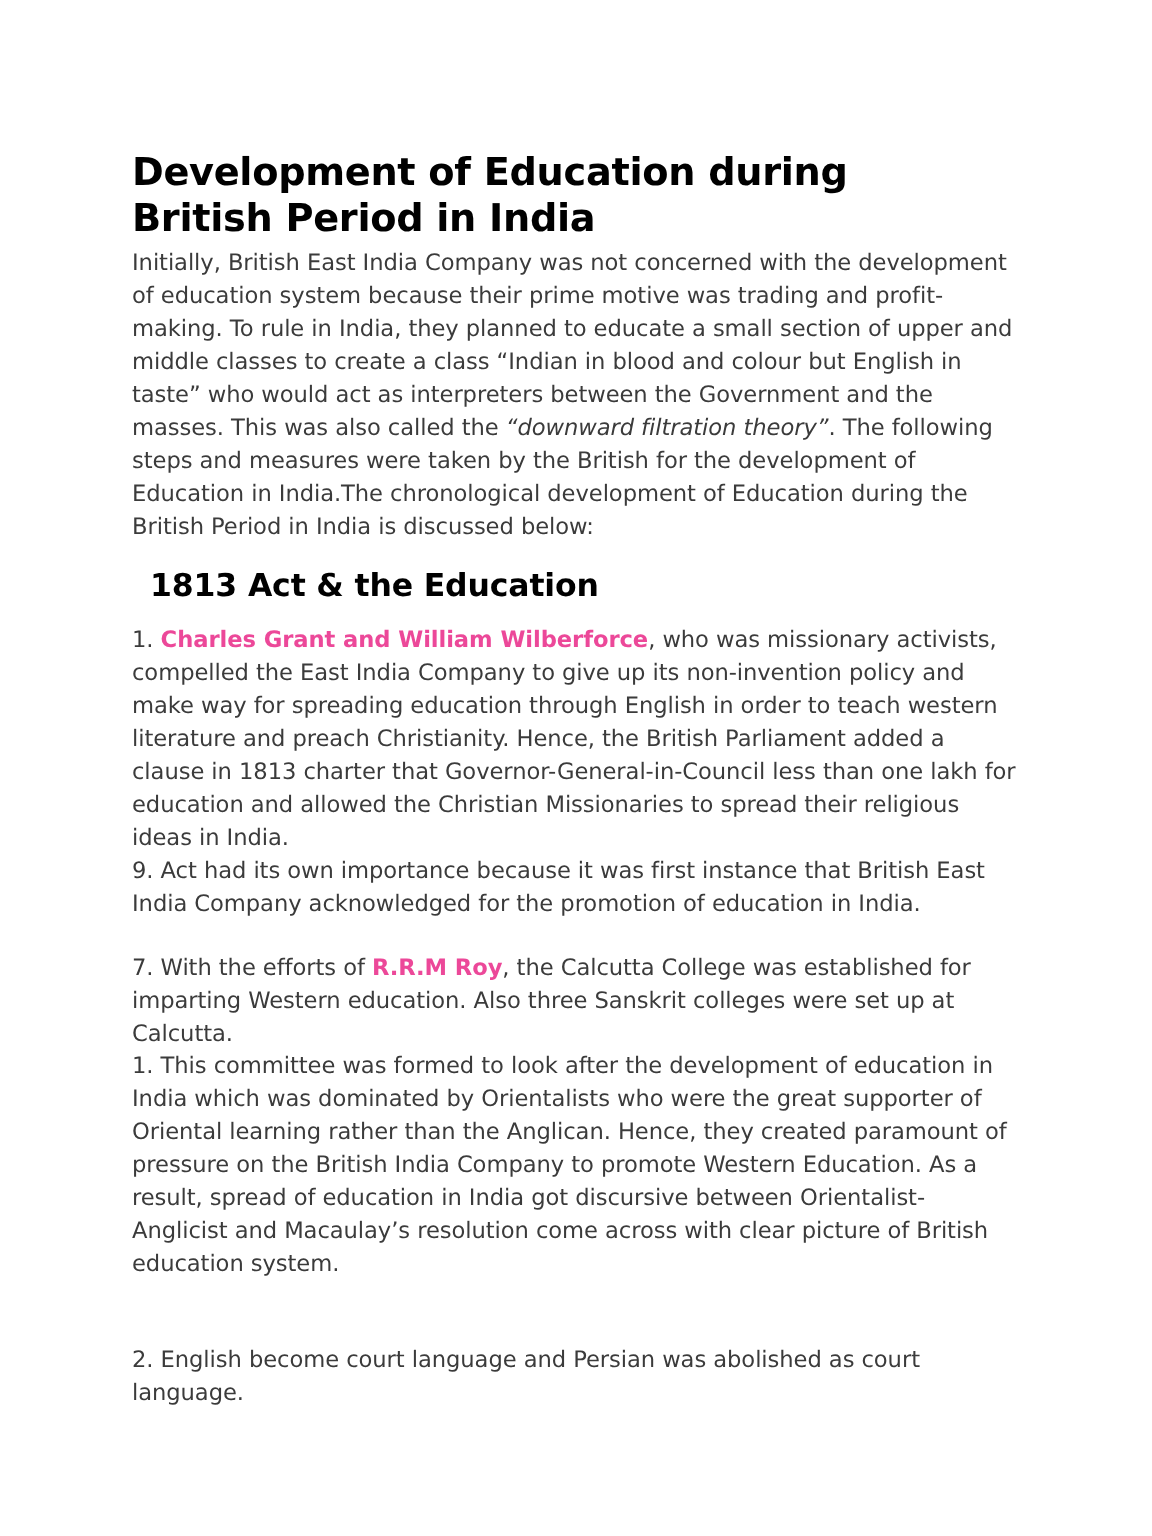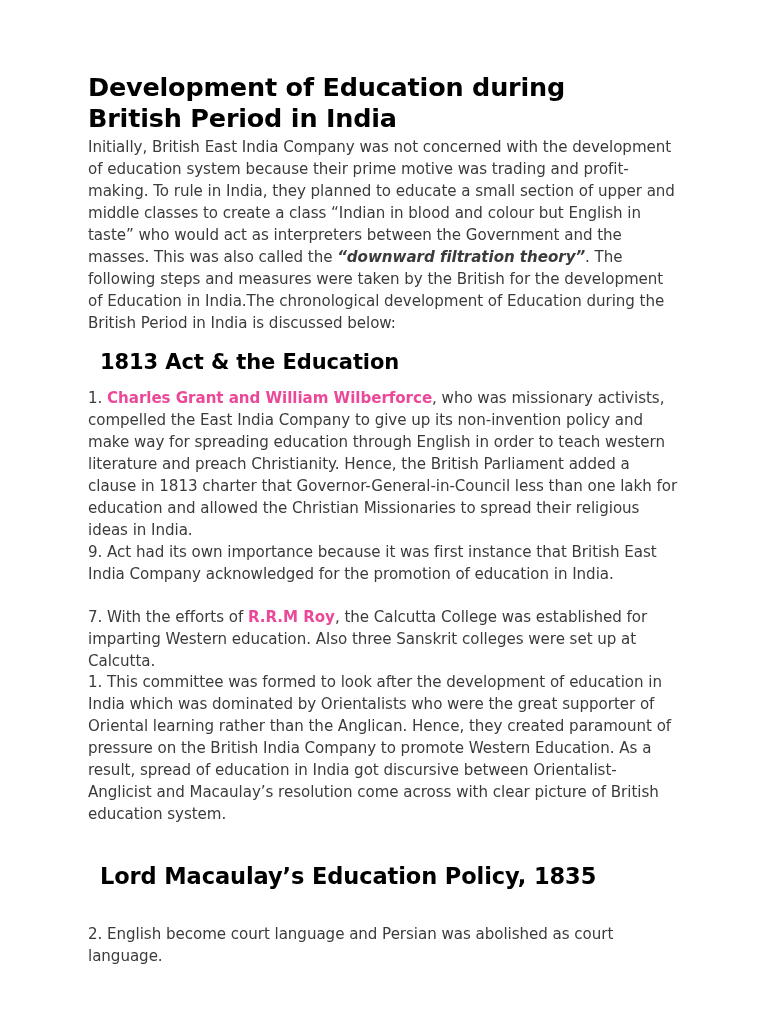--- a/index.html
+++ b/index.html
@@ -11,21 +11,21 @@
     width: 768px;
     height: 1024px;
     font-family: "DejaVu Sans", "Liberation Sans", sans-serif;
     overflow: hidden;
   }
   .page {
     width: 768px;
     height: 916px;
     background: #ffffff;
     box-sizing: border-box;
-    padding: 72px 90px 0 88px;
+    padding: 100px 90px 0 88px;
     position: relative;
   }
   .doc-title {
     font-size: 25.5px;
     font-weight: bold;
     color: #000000;
     line-height: 1.22;
     margin: 0 0 3px 0;
     letter-spacing: -0.2px;
     max-width: 570px;
@@ -54,21 +54,20 @@
   }
   .spacer {
     height: 21px;
   }
   b.strong {
     font-weight: bold;
     color: #ec4899;
   }
   i.em {
     font-style: italic;
-    font-weight: bold;
   }
 </style>
 </head>
 <body>
 
 <div class="page">
 
   <h1 class="doc-title">Development of Education during British Period in India</h1>
 
   <p class="body-text"><span>Initially, British East India Company was not concerned with the development of education system because their prime motive was trading and profit-making. To rule in India, they planned to educate a small section of upper and middle classes to create a class “Indian in blood and colour but English in taste” who would act as interpreters between the Government and the masses. This was also called the </span><i class="em">“downward filtration theory”</i><span>. The following steps and measures were taken by the British for the development of Education in India.The chronological development of Education during the British Period in India is discussed below:</span></p>
@@ -81,20 +80,19 @@
 
   <div class="spacer"></div>
 
   <p class="body-text"><span>7. With the efforts of </span><b class="strong">R.R.M Roy</b><span>, the Calcutta College was established for imparting Western education.  Also three Sanskrit colleges were set up at Calcutta.</span></p>
 
 
   <p class="body-text"><span>1. This committee was formed to look after the development of education in India which was dominated by Orientalists who were the great supporter of Oriental learning rather than the Anglican. Hence, they created paramount of pressure on the British India Company to promote Western Education. As a result, spread of education in India got discursive between Orientalist-Anglicist and Macaulay’s resolution come across with clear picture of British education system.</span></p>
 
   <div class="spacer"></div>
 
-  <h2 class="section-heading big">Lord Macaulay’s Education Policy, 1835</h2>
 
 
   <div class="spacer"></div>
 
   <p class="body-text"><span>2. English become court language and Persian was abolished as court language.</span></p>
 
 </div>
 
 </body></html>

